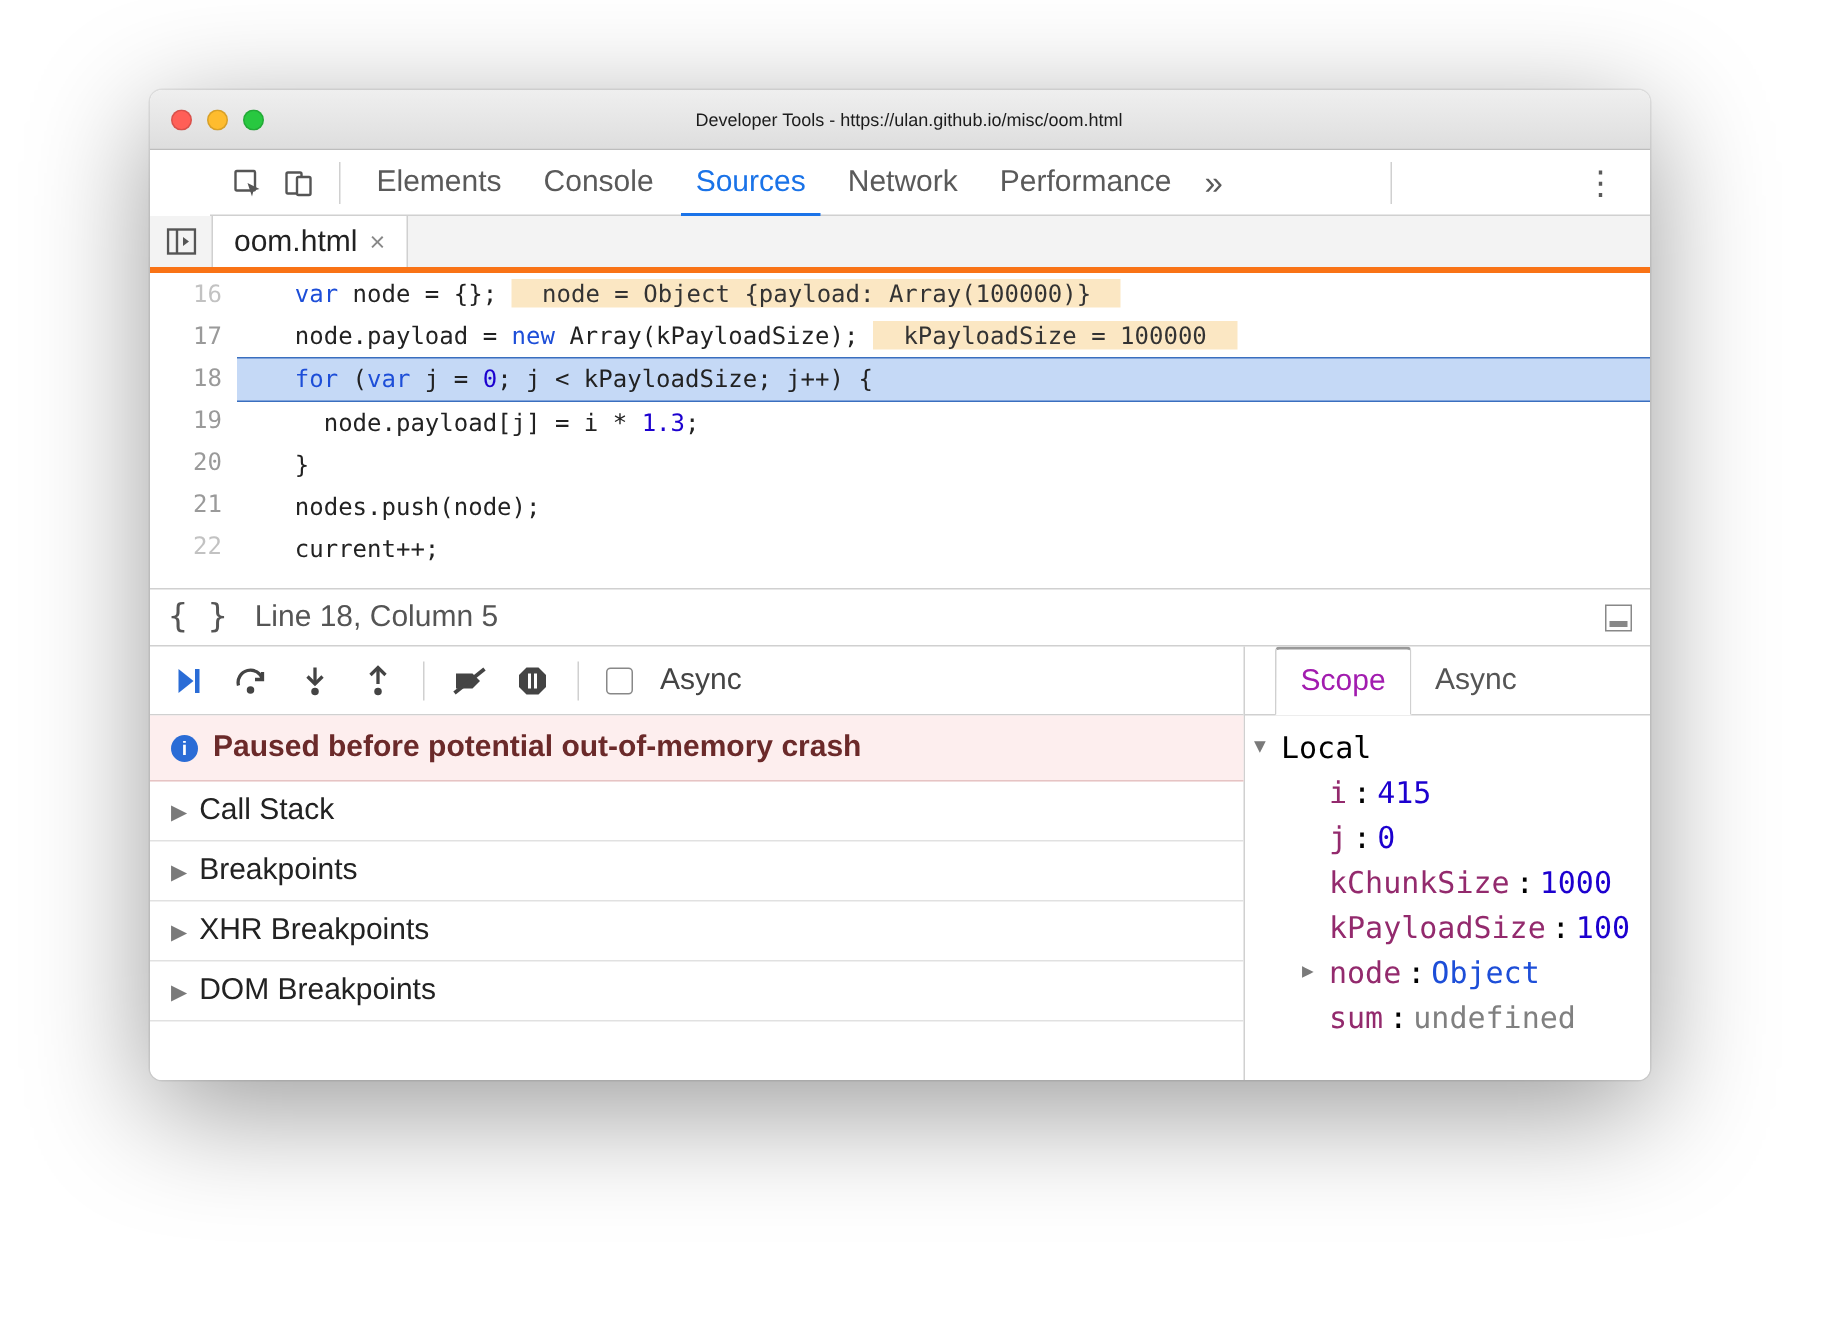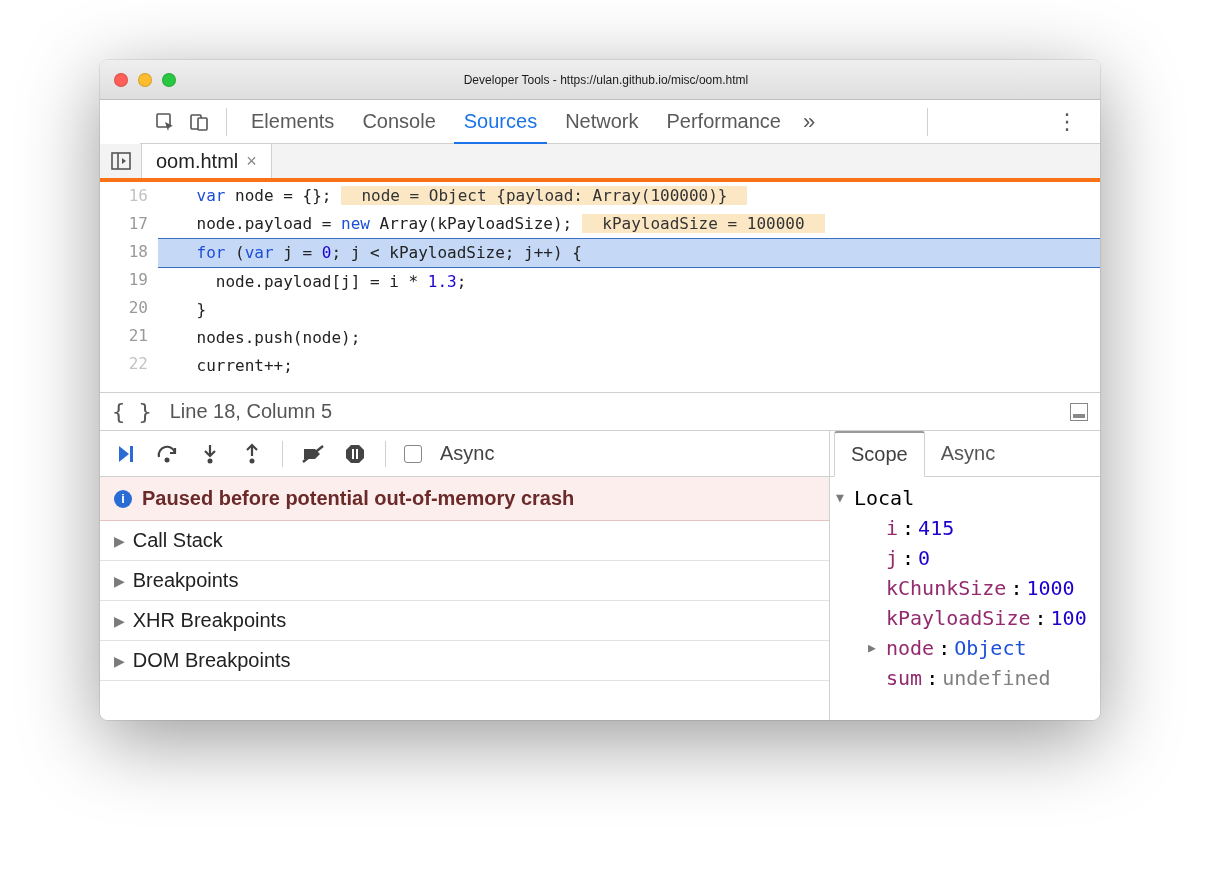--- a/index.html
+++ b/index.html
@@ -190,23 +190,23 @@
   }
   .rp-tab {
     padding: 8px 16px;
     color:#555;
     display:flex; align-items:center;
   }
   .rp-tab.active {
     border: 1px solid #d0d0d0;
     border-bottom: 1px solid #fff;
     border-top: 2px solid #999;
-    color: #404040;
+    color: #a21caf;
     margin-bottom:-1px;
-    margin-left: 4px;
+    margin-left: 20px;
     border-radius: 3px 3px 0 0;
     background:#fff;
   }
   .scope {
     font-family: Menlo, monospace;
     font-size: 20px;
     line-height: 30px;
     padding: 6px 6px;
     overflow:hidden;
     white-space: nowrap;

